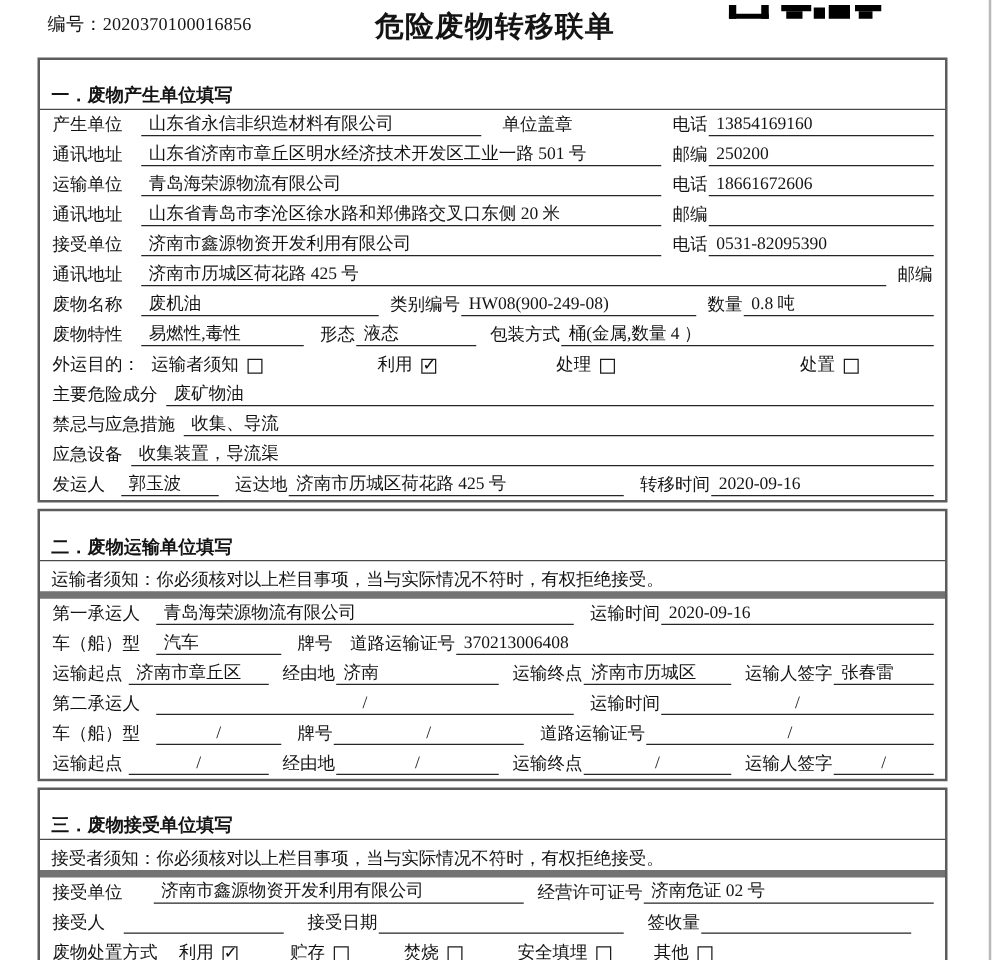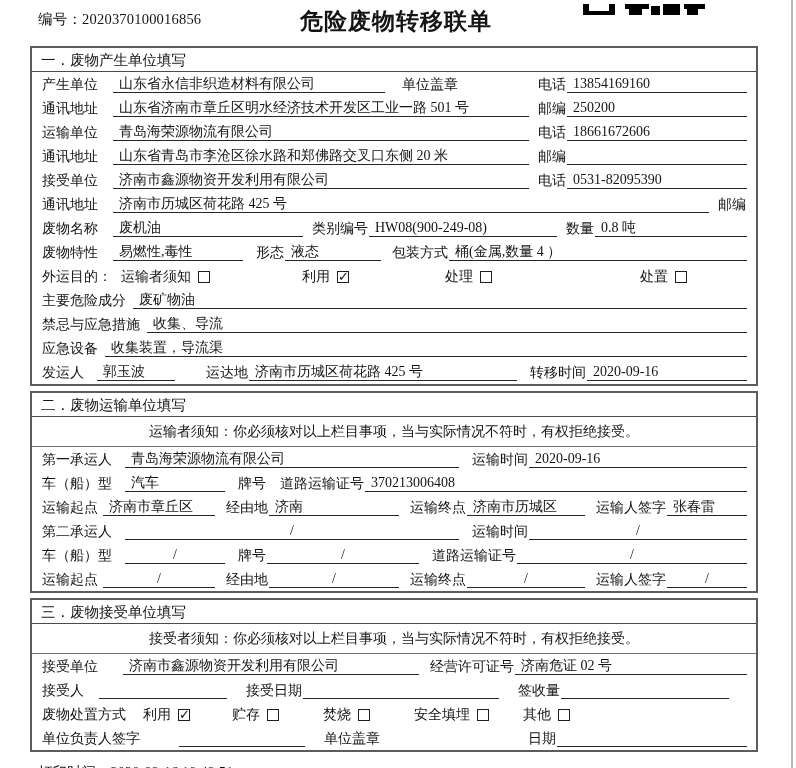--- a/index.html
+++ b/index.html
@@ -20,28 +20,29 @@
     font-size:23px; font-weight:bold;
     font-family:"Liberation Sans","DejaVu Sans",sans-serif;
     letter-spacing:1px;
   }
   .qr-frag { position:absolute; left:553px; top:-2px; }
 
   
   .box { border:2px solid #5c5c5c; width:728px; background:#fff; margin-bottom:5px; }
   .sec-title {
     font-family:"Liberation Sans","DejaVu Sans",sans-serif;
-    font-weight:normal; font-size:14.5px;
+    font-weight:bold; font-size:14.5px;
     padding:3px 9px 4px 9px;
     border-bottom:1px solid #4a4a4a;
     height:24px;
+    margin-top:16px;
   }
   .notice {
     font-size:14px; padding:6px 9px 7px 9px;
-    border-bottom:1px solid #737373; height:30px;text-align:center;
+    border-bottom:6px solid #737373; height:30px;
   }
 
   
   .row {
     display:flex; align-items:flex-end;
     height:24px; padding:0 9px 3px 9px;
     font-size:14px; white-space:nowrap;
   }
   .lbl { padding:0 1px; line-height:17px; }
   .val {
@@ -187,21 +188,21 @@
     </div>
 
     <div class="row">
       <span class="lbl">应急设备</span>
       <span class="val flex1" style="margin-left:6px">收集装置，导流渠</span>
     </div>
 
     <div class="row">
       <span class="lbl" style="width:56px">发运人</span>
       <span class="val" style="width:78px">郭玉波</span>
-      <span class="lbl" style="margin-left:30px">运达地</span>
+      <span class="lbl" style="margin-left:12px">运达地</span>
       <span class="val" style="width:268px">济南市历城区荷花路 425 号</span>
       <span class="lbl" style="margin-left:12px">转移时间</span>
       <span class="val flex1">2020-09-16</span>
     </div>
   </div>
 
   <div class="box">
     <div class="sec-title">二．废物运输单位填写</div>
     <div class="notice">运输者须知：你必须核对以上栏目事项，当与实际情况不符时，有权拒绝接受。</div>
 

